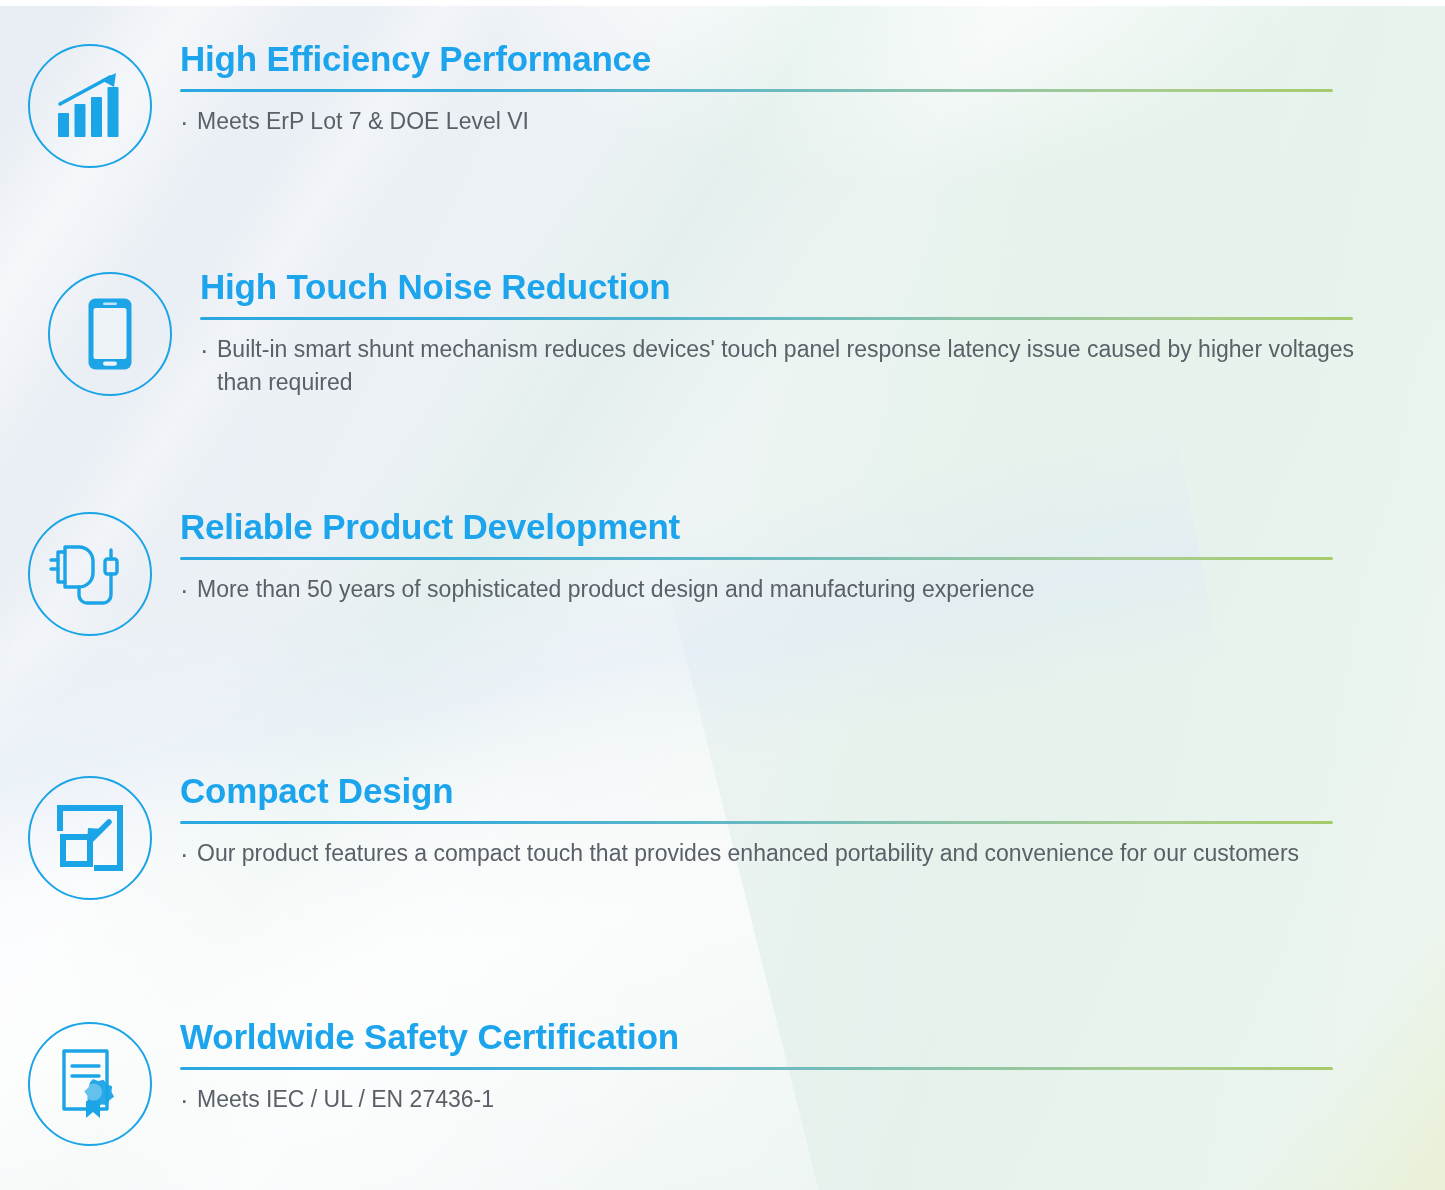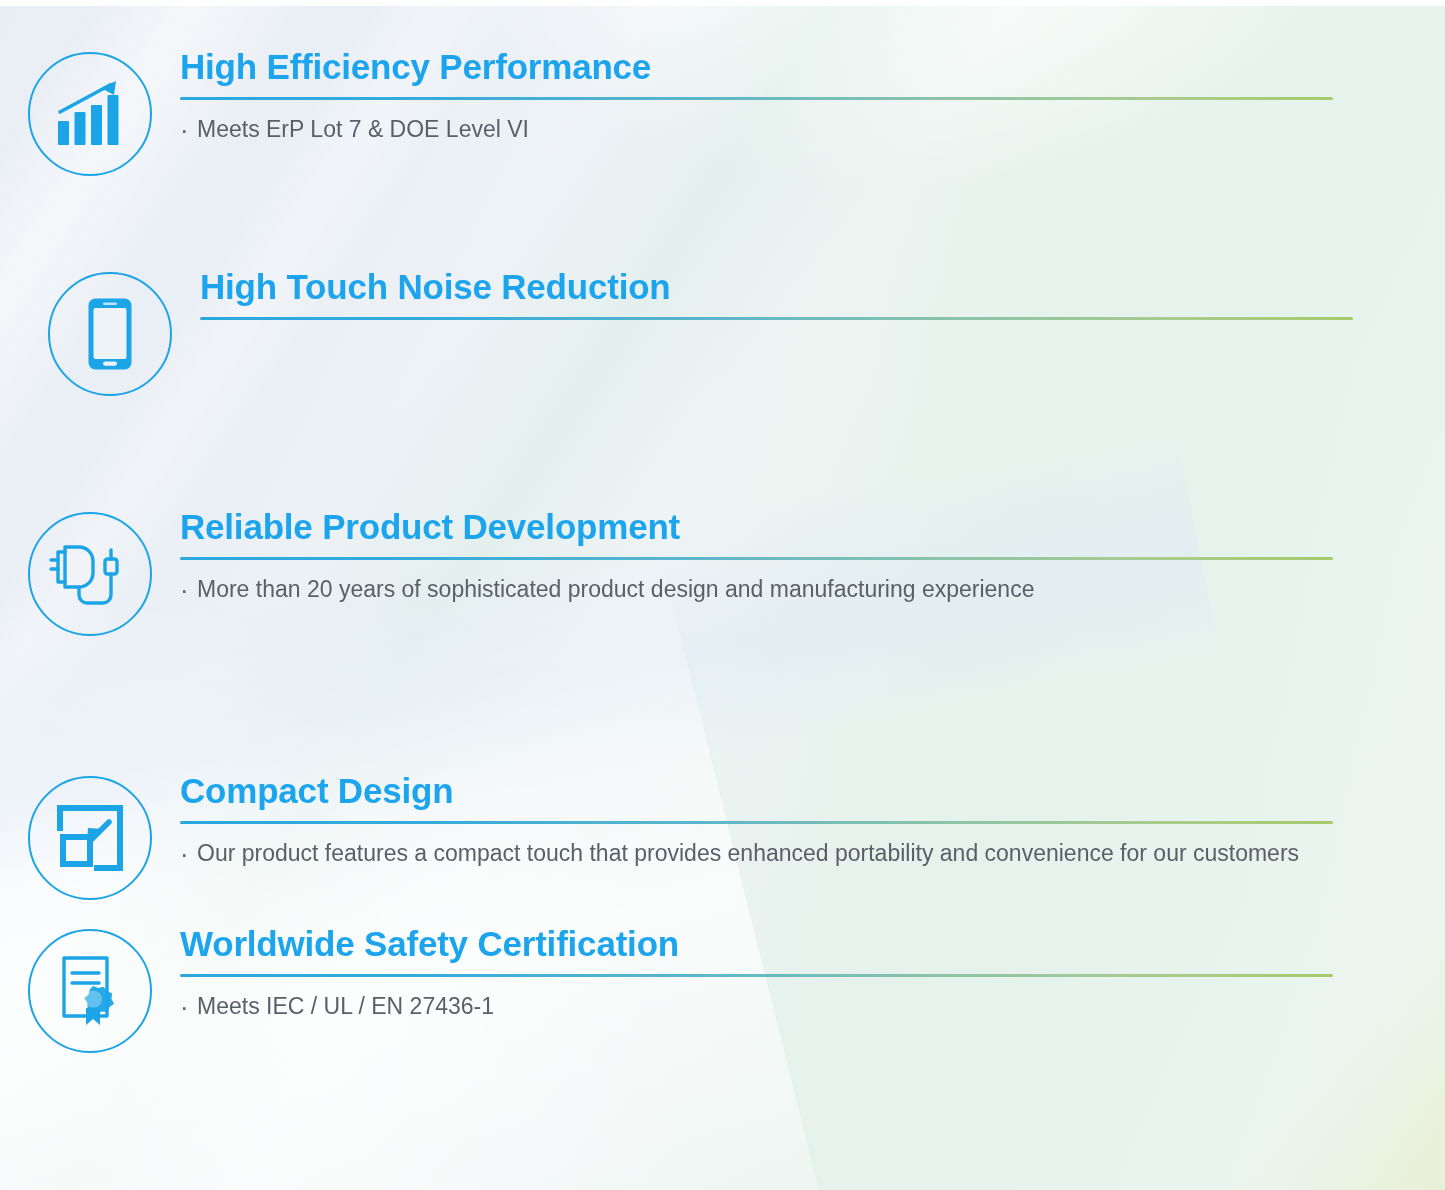--- a/index.html
+++ b/index.html
@@ -219,25 +219,25 @@
   .bullet::before {
     content: "·";
     position: absolute;
     left: 0;
     top: -1px;
     color: #5a6068;
     font-size: 25.5px;
   }
 
   
-  #row-0 { top: 48px; }
+  #row-0 { top: 40px; }
   #row-1 { top: 268px; margin-left: 20px; }
   #row-2 { top: 508px; justify-content: flex-end; }
   #row-3 { top: 772px; }
-  #row-4 { top: 925px; }
+  #row-4 { top: 1018px; }
 </style>
 </head>
 <body>
 
 <div id="page">
 
   <div class="bg-layer bg-base"></div>
   <div class="bg-layer bg-green-wash"></div>
   <div class="bg-layer bg-glow-1"></div>
   <div class="bg-layer bg-glow-2"></div>
@@ -284,20 +284,23 @@
             <rect x="1.5" y="1.5" width="43" height="71" rx="7" fill="#1ba4e6"></rect>
             <rect x="6.5" y="11" width="33" height="51" rx="2" fill="#eef3f7"></rect>
             <rect x="16" y="5.5" width="14" height="2.6" rx="1.3" fill="#bfe4f7"></rect>
             <rect x="16" y="64.5" width="14" height="4.2" rx="2.1" fill="#eef3f7"></rect>
           </svg>
         </div>
       </div>
       <div class="feature-body">
         <h2 class="feature-title">High Touch Noise Reduction</h2>
         <div class="divider"></div>
+        <ul class="bullets">
+          <li class="bullet">Built-in smart shunt mechanism reduces devices' touch panel response latency issue caused by higher voltages than required</li>
+        </ul>
       </div>
     </div>
 
     <div class="feature-row" id="row-2">
       <div class="icon-wrap">
         <div class="icon-circle">
           <svg width="82" height="72" viewBox="0 0 82 72" aria-hidden="true">
             <g fill="none" stroke="#1ba4e6" stroke-width="3.4" stroke-linecap="round" stroke-linejoin="round">
 
               <path d="M16 9 H30 a14 14 0 0 1 14 14 v12 a14 14 0 0 1 -14 14 H16 Z"></path>
@@ -312,21 +315,21 @@
               <rect x="56" y="21" width="12" height="15" rx="2.5"></rect>
               <line x1="62" y1="12" x2="62" y2="21"></line>
             </g>
           </svg>
         </div>
       </div>
       <div class="feature-body">
         <h2 class="feature-title">Reliable Product Development</h2>
         <div class="divider"></div>
         <ul class="bullets">
-          <li class="bullet">More than 20 years of sophisticated product  design and manufacturing experience</li>
+          <li class="bullet">More than 50 years of sophisticated product  design and manufacturing experience</li>
         </ul>
       </div>
     </div>
 
     <div class="feature-row" id="row-3">
       <div class="icon-wrap">
         <div class="icon-circle">
           <svg width="66" height="66" viewBox="0 0 66 66" aria-hidden="true">
             <g fill="none" stroke="#1ba4e6" stroke-width="6">
 

